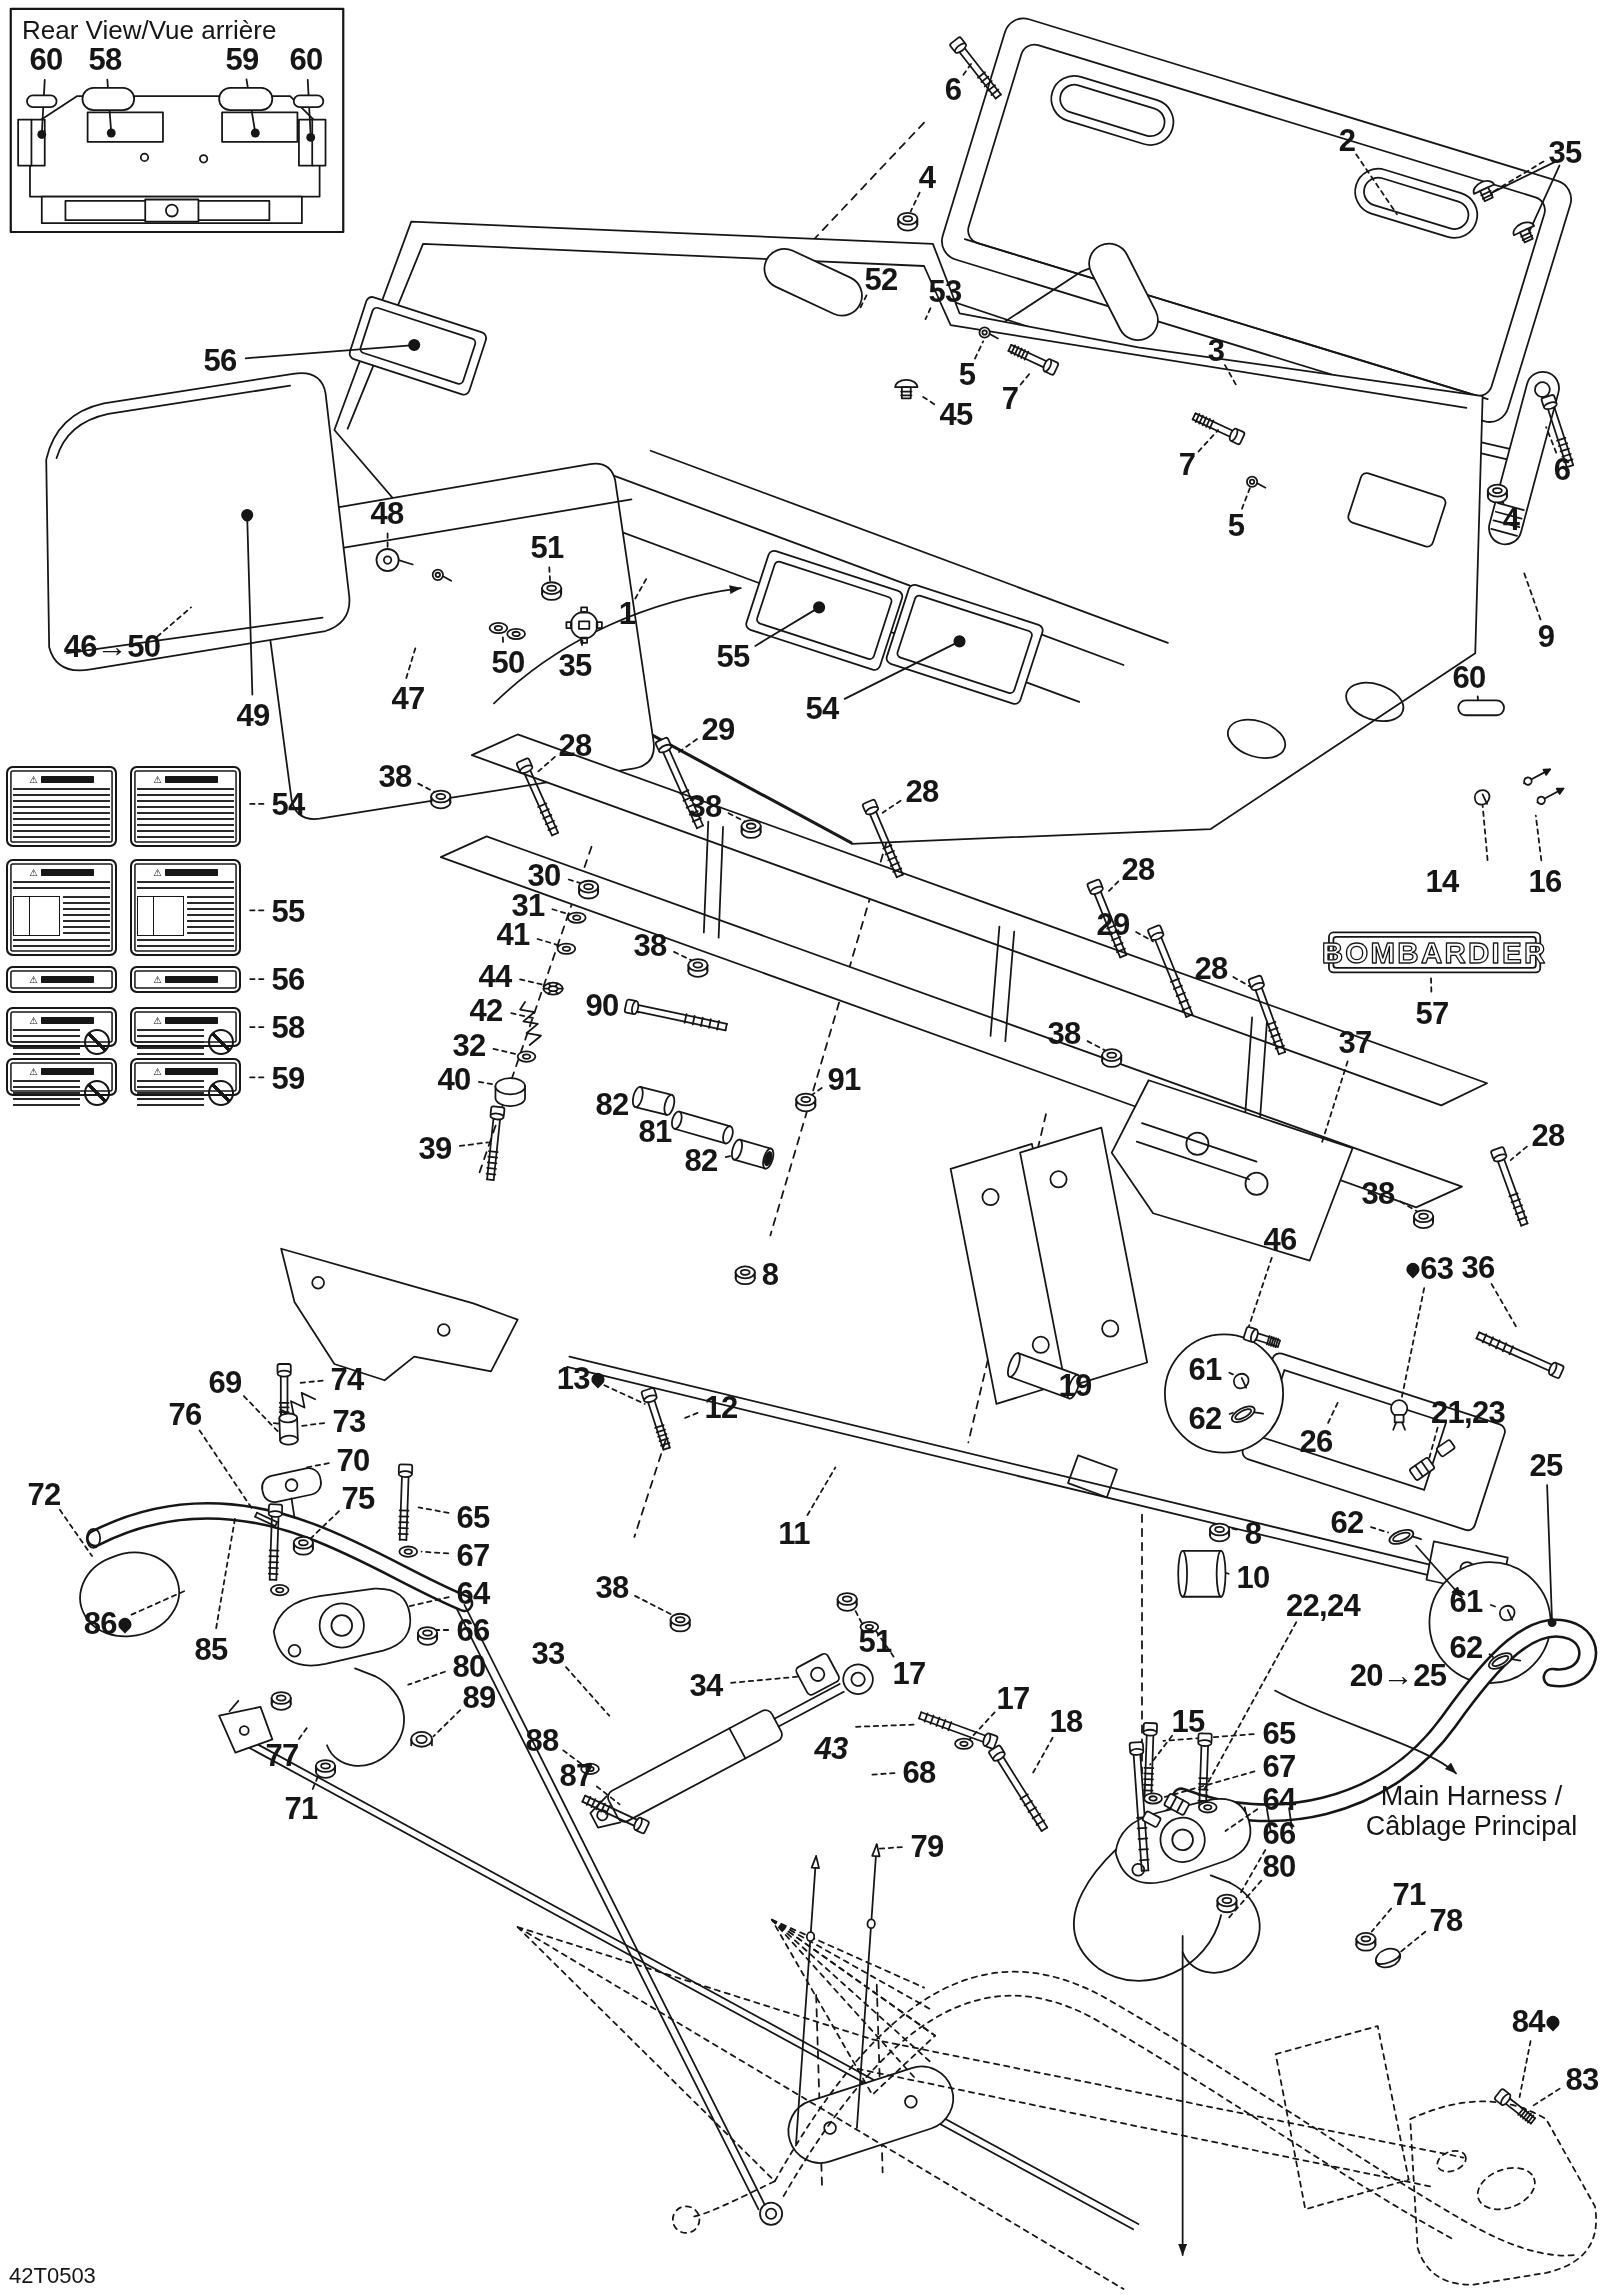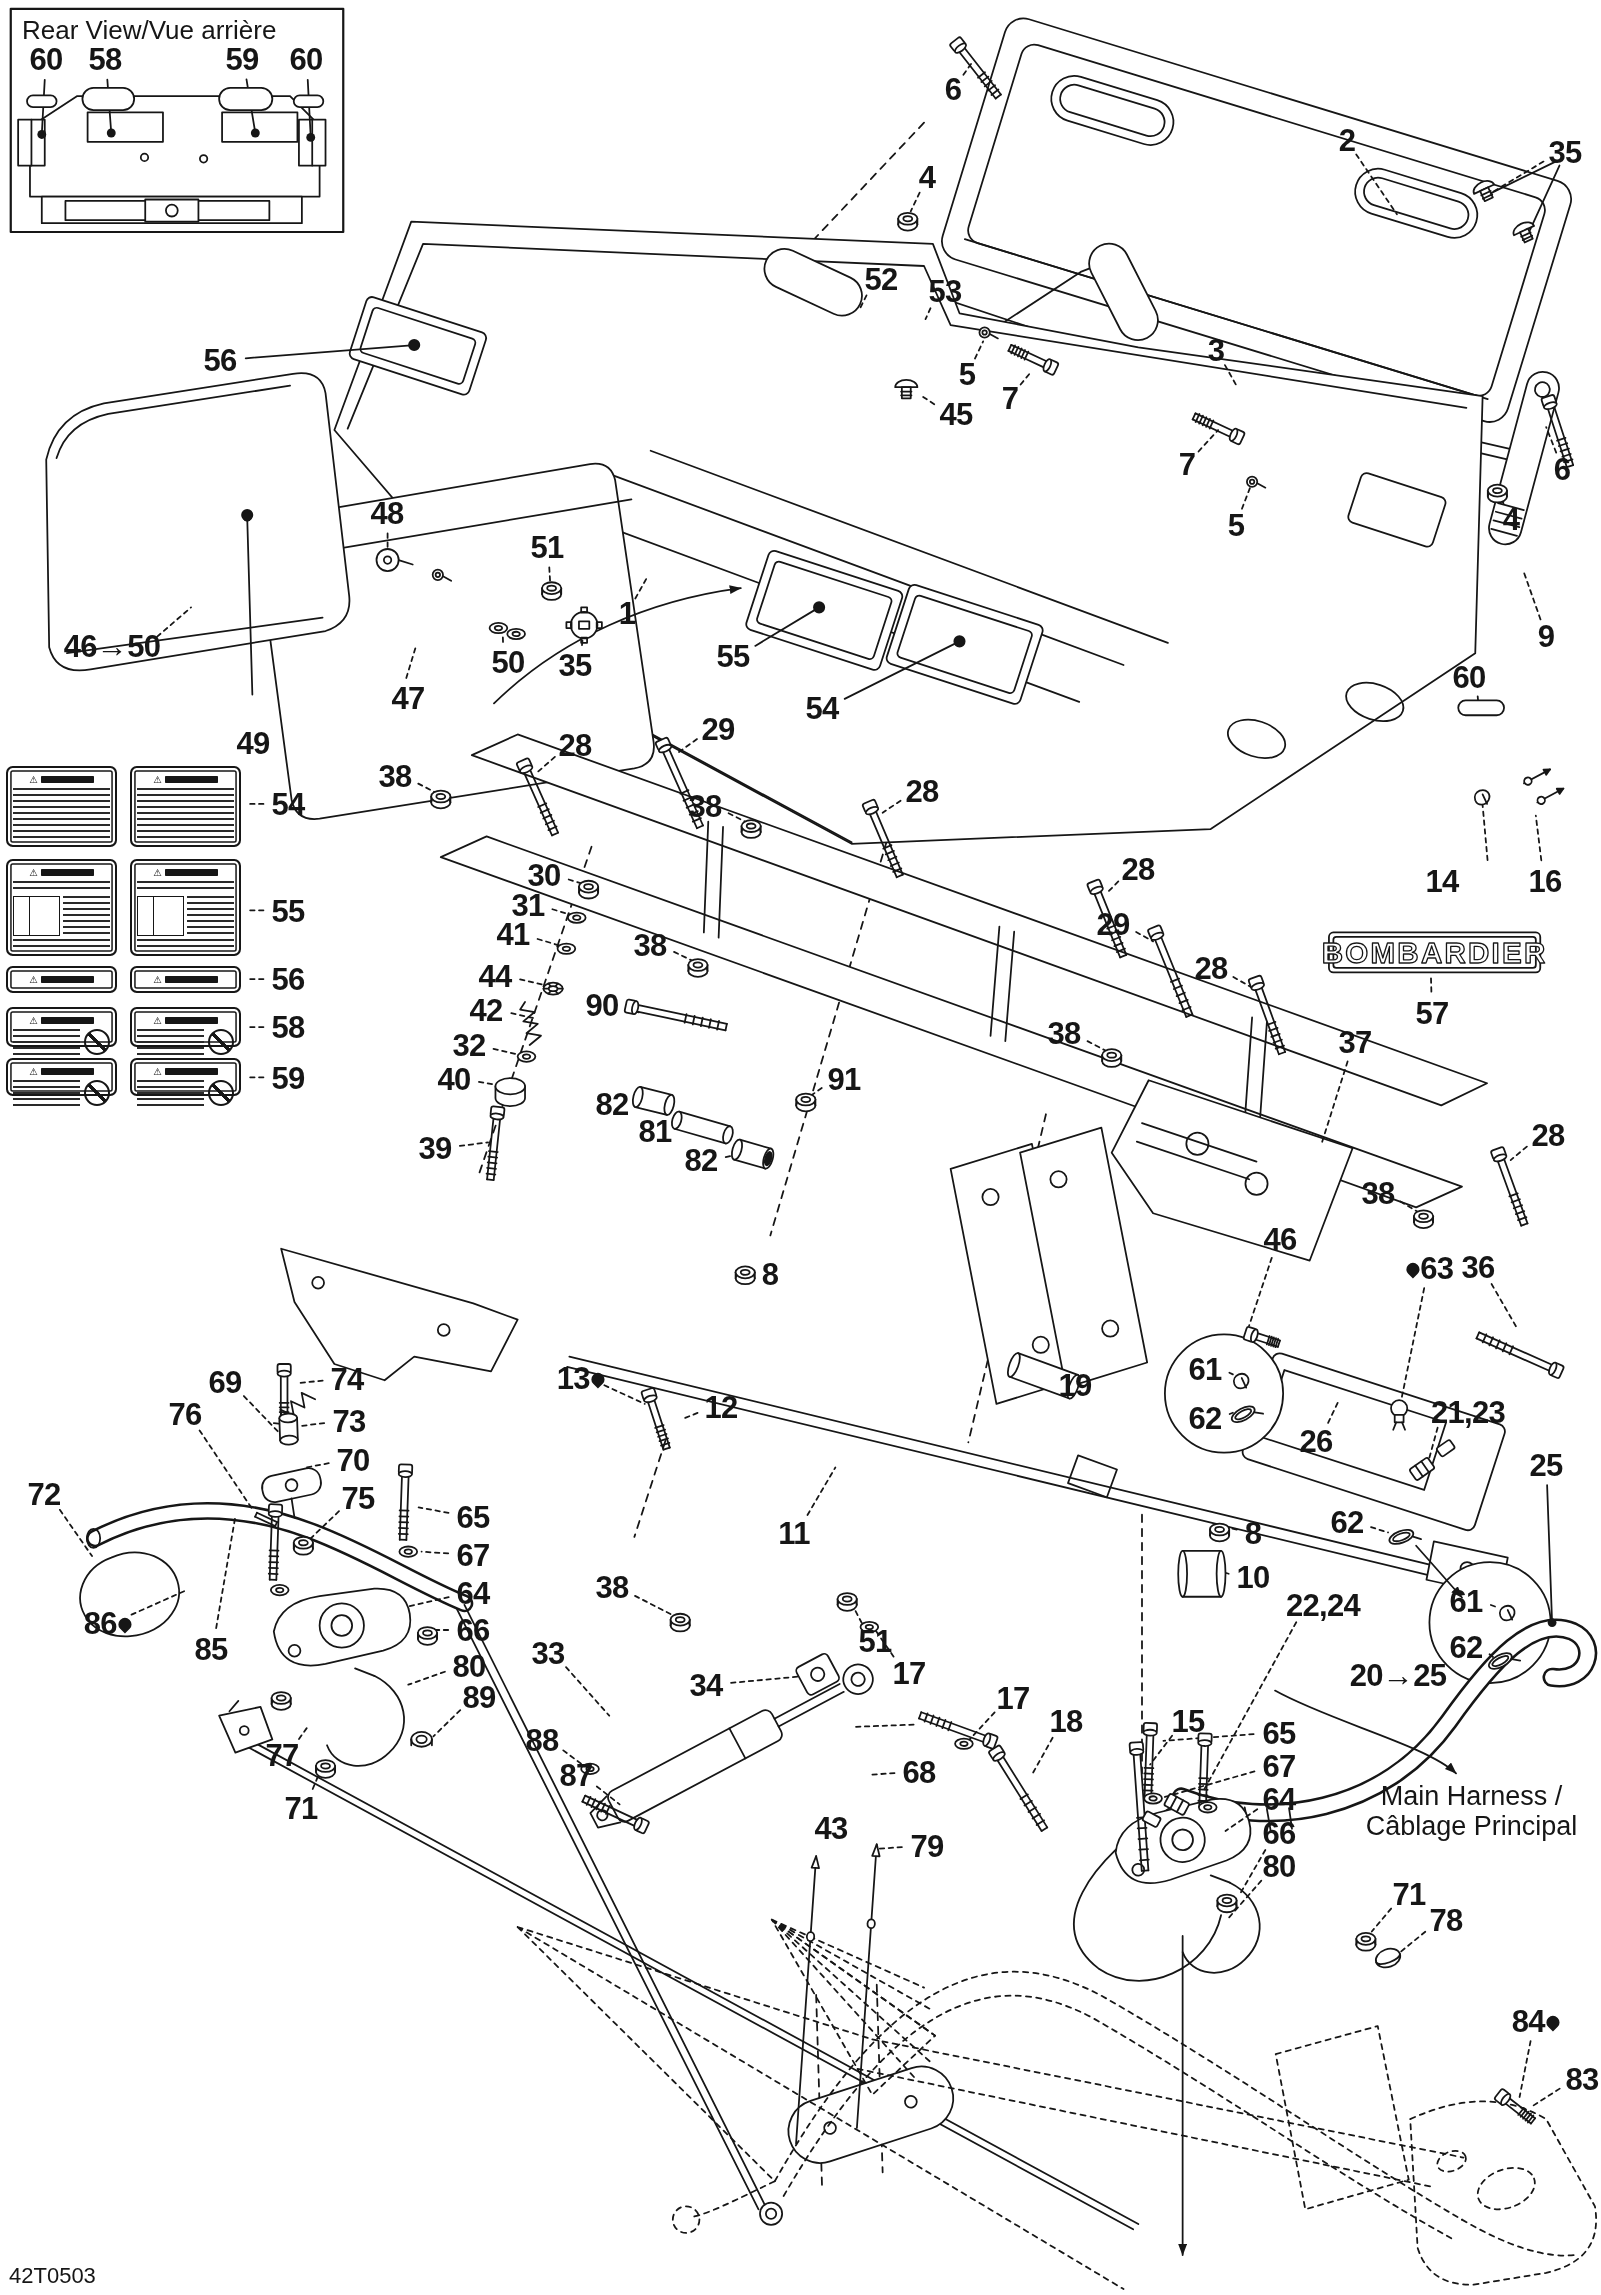--- a/index.html
+++ b/index.html
@@ -1147,21 +1147,21 @@
       <div class="co" style="left: 105px; top: 59px;"><span>58</span></div>
       <div class="co" style="left: 242px; top: 59px;"><span>59</span></div>
       <div class="co" style="left: 306px; top: 59px;"><span>60</span></div>
       <div class="co" style="left: 288px; top: 804px;"><span>54</span></div>
       <div class="co" style="left: 288px; top: 911px;"><span>55</span></div>
       <div class="co" style="left: 288px; top: 979px;"><span>56</span></div>
       <div class="co" style="left: 288px; top: 1027px;"><span>58</span></div>
       <div class="co" style="left: 288px; top: 1078px;"><span>59</span></div>
       <div class="co" style="left: 220px; top: 360px;"><span>56</span></div>
       <div class="co" style="left: 112px; top: 646px;"><span>46→50</span></div>
-      <div class="co" style="left: 253px; top: 743px;"><span>49</span></div>
+      <div class="co" style="left: 253px; top: 715px;"><span>49</span></div>
       <div class="co" style="left: 408px; top: 698px;"><span>47</span></div>
       <div class="co" style="left: 387px; top: 513px;"><span>48</span></div>
       <div class="co" style="left: 547px; top: 547px;"><span>51</span></div>
       <div class="co" style="left: 508px; top: 662px;"><span>50</span></div>
       <div class="co" style="left: 575px; top: 665px;"><span>35</span></div>
       <div class="co" style="left: 627px; top: 613px;"><span>1</span></div>
       <div class="co" style="left: 733px; top: 656px;"><span>55</span></div>
       <div class="co" style="left: 822px; top: 708px;"><span>54</span></div>
       <div class="co" style="left: 881px; top: 279px;"><span>52</span></div>
       <div class="co" style="left: 945px; top: 291px;"><span>53</span></div>
@@ -1242,21 +1242,21 @@
       <div class="co" style="left: 473px; top: 1517px;"><span>65</span></div>
       <div class="co" style="left: 473px; top: 1555px;"><span>67</span></div>
       <div class="co" style="left: 473px; top: 1593px;"><span>64</span></div>
       <div class="co" style="left: 473px; top: 1630px;"><span>66</span></div>
       <div class="co" style="left: 469px; top: 1666px;"><span>80</span></div>
       <div class="co" style="left: 479px; top: 1697px;"><span>89</span></div>
       <div class="co" style="left: 282px; top: 1755px;"><span>77</span></div>
       <div class="co" style="left: 301px; top: 1808px;"><span>71</span></div>
       <div class="co" style="left: 548px; top: 1653px;"><span>33</span></div>
       <div class="co" style="left: 706px; top: 1685px;"><span>34</span></div>
-      <div class="co" style="left: 831px; top: 1828px;"><span>43</span></div>
+      <div class="co" style="left: 831px; top: 1748px; font-style: italic;"><span>43</span></div>
       <div class="co" style="left: 612px; top: 1587px;"><span>38</span></div>
       <div class="co" style="left: 542px; top: 1740px;"><span>88</span></div>
       <div class="co" style="left: 576px; top: 1775px;"><span>87</span></div>
       <div class="co" style="left: 919px; top: 1772px;"><span>68</span></div>
       <div class="co" style="left: 927px; top: 1846px;"><span>79</span></div>
       <div class="co" style="left: 1279px; top: 1733px;"><span>65</span></div>
       <div class="co" style="left: 1279px; top: 1766px;"><span>67</span></div>
       <div class="co" style="left: 1279px; top: 1799px;"><span>64</span></div>
       <div class="co" style="left: 1279px; top: 1833px;"><span>66</span></div>
       <div class="co" style="left: 1279px; top: 1866px;"><span>80</span></div>

